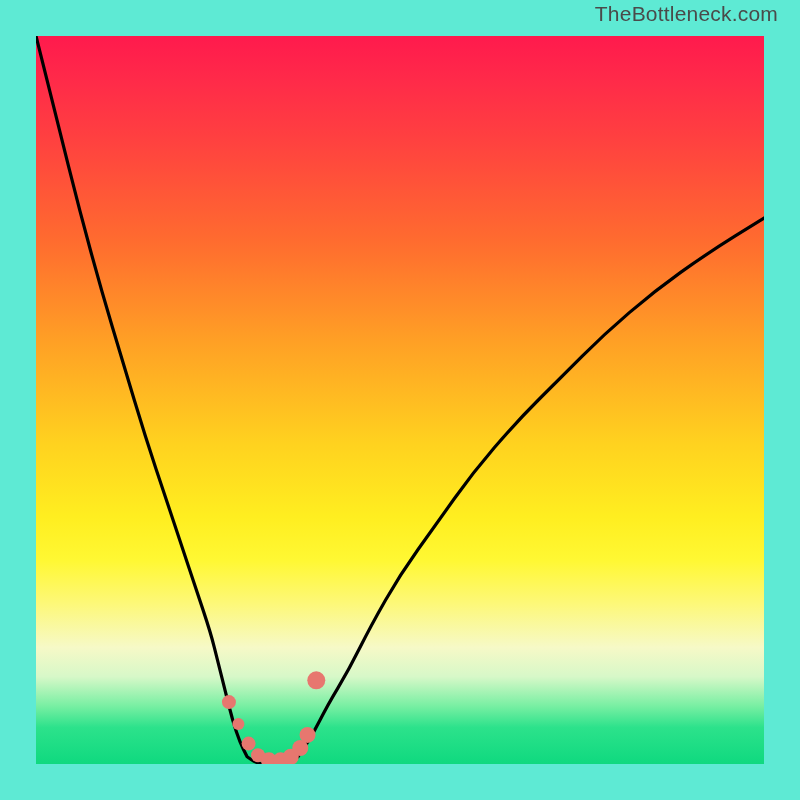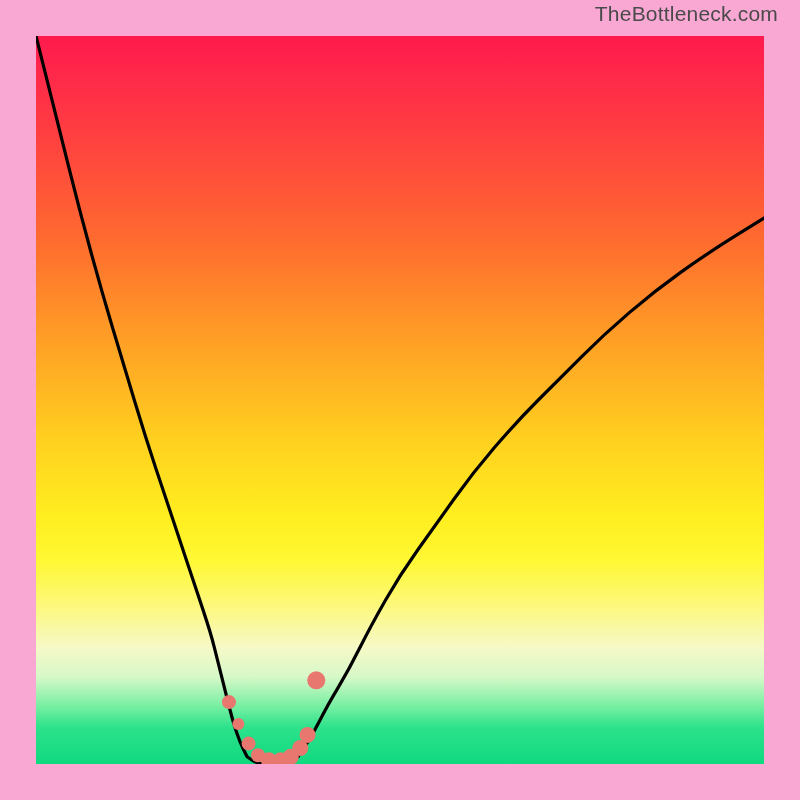--- a/index.html
+++ b/index.html
@@ -10,21 +10,21 @@
     background: #000000;
     overflow: hidden;
     font-family: Arial, Helvetica, sans-serif;
   }
   .frame {
     position: absolute;
     top: 0;
     left: 0;
     width: 800px;
     height: 800px;
-    background: #f9a8d4;
+    background: #5eead4;
   }
   .plot-area {
     position: absolute;
     left: 36px;
     top: 36px;
     width: 728px;
     height: 728px;
     overflow: hidden;
   }
   .gradient {

